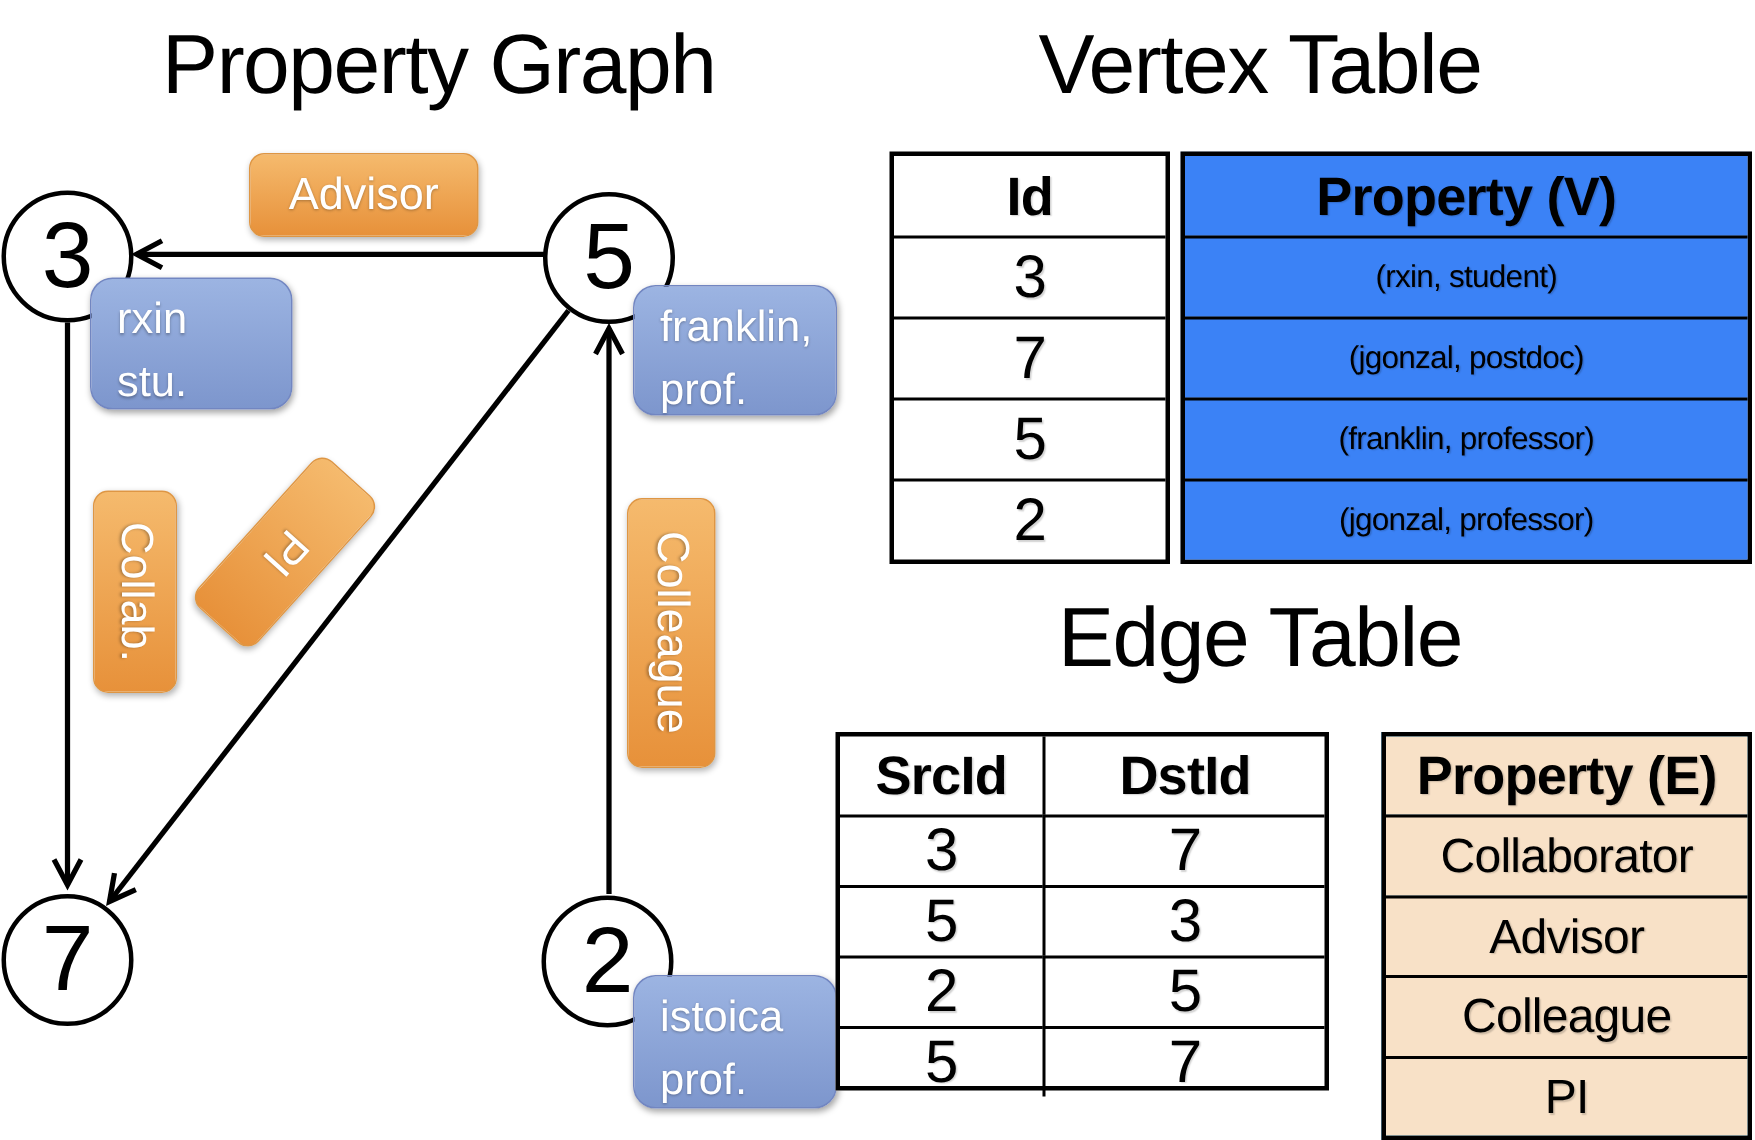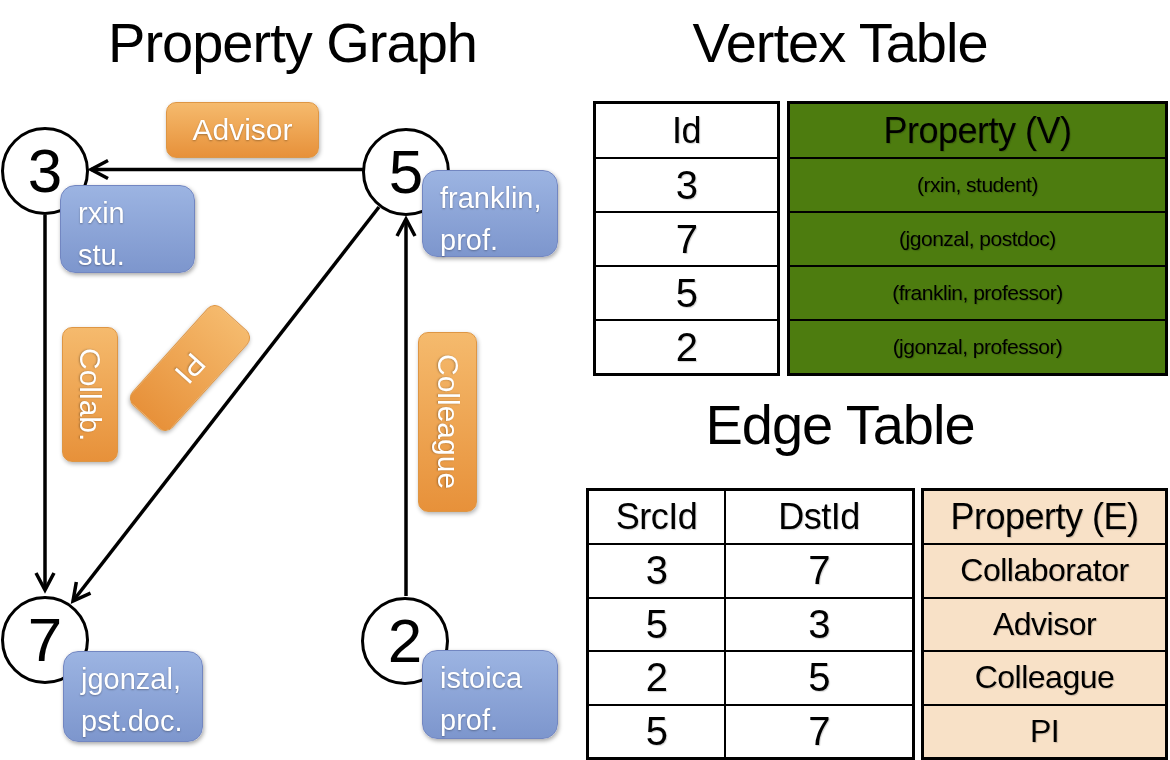--- a/index.html
+++ b/index.html
@@ -35,21 +35,21 @@
   .vbox{
     position:absolute;box-sizing:border-box;border-radius:15px;
     background:linear-gradient(180deg,#9cb4e2 0%,#7d96cd 100%);
     border:1px solid #7286c1;
     box-shadow:1px 2px 4px rgba(0,0,0,0.35);
     color:#fff;font-size:29px;line-height:1.45;
     padding:6px 0 0 17px;
     text-shadow:0 1px 2px rgba(0,0,0,0.3);
   }
   #vbox-rxin{left:60px;top:185px;width:135px;height:88px;}
-  #vbox-franklin{left:422px;top:170px;width:136px;height:87px;}
+  #vbox-franklin{left:422px;top:190px;width:136px;height:87px;}
   #vbox-jgonzal{left:63px;top:651px;width:140px;height:91px;}
   #vbox-istoica{left:422px;top:650px;width:136px;height:89px;}
   .vbox span{display:block;}
 
   .ebox{
     position:absolute;box-sizing:border-box;border-radius:10px;
     background:linear-gradient(180deg,#f5ba6d 0%,#e7913a 100%);
     border:1px solid #de9644;
     box-shadow:1px 2px 4px rgba(0,0,0,0.3);
     color:#fff;display:flex;align-items:center;justify-content:center;
@@ -64,30 +64,30 @@
   
   .tbl{
     position:absolute;box-sizing:border-box;border:3px solid #000;
     background:#fff;display:grid;
   }
   .cell{
     display:flex;align-items:center;justify-content:center;
     font-size:21px;letter-spacing:-0.5px;
     text-shadow:1px 1px 1px rgba(0,0,0,0.18);
   }
-  .cell.hdr{font-weight:normal;font-size:36px;letter-spacing:-0.5px;text-align:right;}
+  .cell.hdr{font-weight:bold;font-size:36px;letter-spacing:-0.5px;text-align:right;}
   .cell.num{font-size:40px;}
   .cell.etext{font-size:32px;}
   .onecol .cell + .cell{border-top:2px solid #000;}
 
   #vt-id{left:593px;top:101px;width:187px;height:275px;grid-template-rows:53px repeat(4,1fr);}
   #vt-prop{left:787px;top:101px;width:381px;height:275px;background:#cbdaf1;grid-template-rows:53px repeat(4,1fr);}
-  #vt-prop .cell{background:#4d7c0f;}
+  #vt-prop .cell{background:#3b82f6;}
 
-  #et-left{left:586px;top:488px;width:329px;height:272px;
+  #et-left{left:557px;top:488px;width:329px;height:239px;
     grid-template-columns:135px 1fr;grid-template-rows:52px repeat(4,1fr);}
   #et-left .cell:nth-child(n+3){border-top:2px solid #000;}
   #et-left .cell:nth-child(even){border-left:2px solid #000;}
   #et-prop{left:921px;top:488px;width:247px;height:272px;background:#0369a1;grid-template-rows:52px repeat(4,1fr);}
   #et-prop .cell{background:#f8e1c7;}
 </style>
 </head>
 <body>
 
 <div id="graph-panel">
@@ -118,24 +118,20 @@
     <span>2</span>
   </div>
 
   <div id="vbox-rxin" class="vbox">
     <span>rxin</span>
     <span>stu.</span>
   </div>
   <div id="vbox-franklin" class="vbox">
     <span>franklin,</span>
     <span>prof.</span>
-  </div>
-  <div id="vbox-jgonzal" class="vbox">
-    <span>jgonzal,</span>
-    <span>pst.doc.</span>
   </div>
   <div id="vbox-istoica" class="vbox">
     <span>istoica</span>
     <span>prof.</span>
   </div>
 
   <div id="ebox-advisor" class="ebox">
     <span>Advisor</span>
   </div>
   <div id="ebox-collab" class="ebox">

